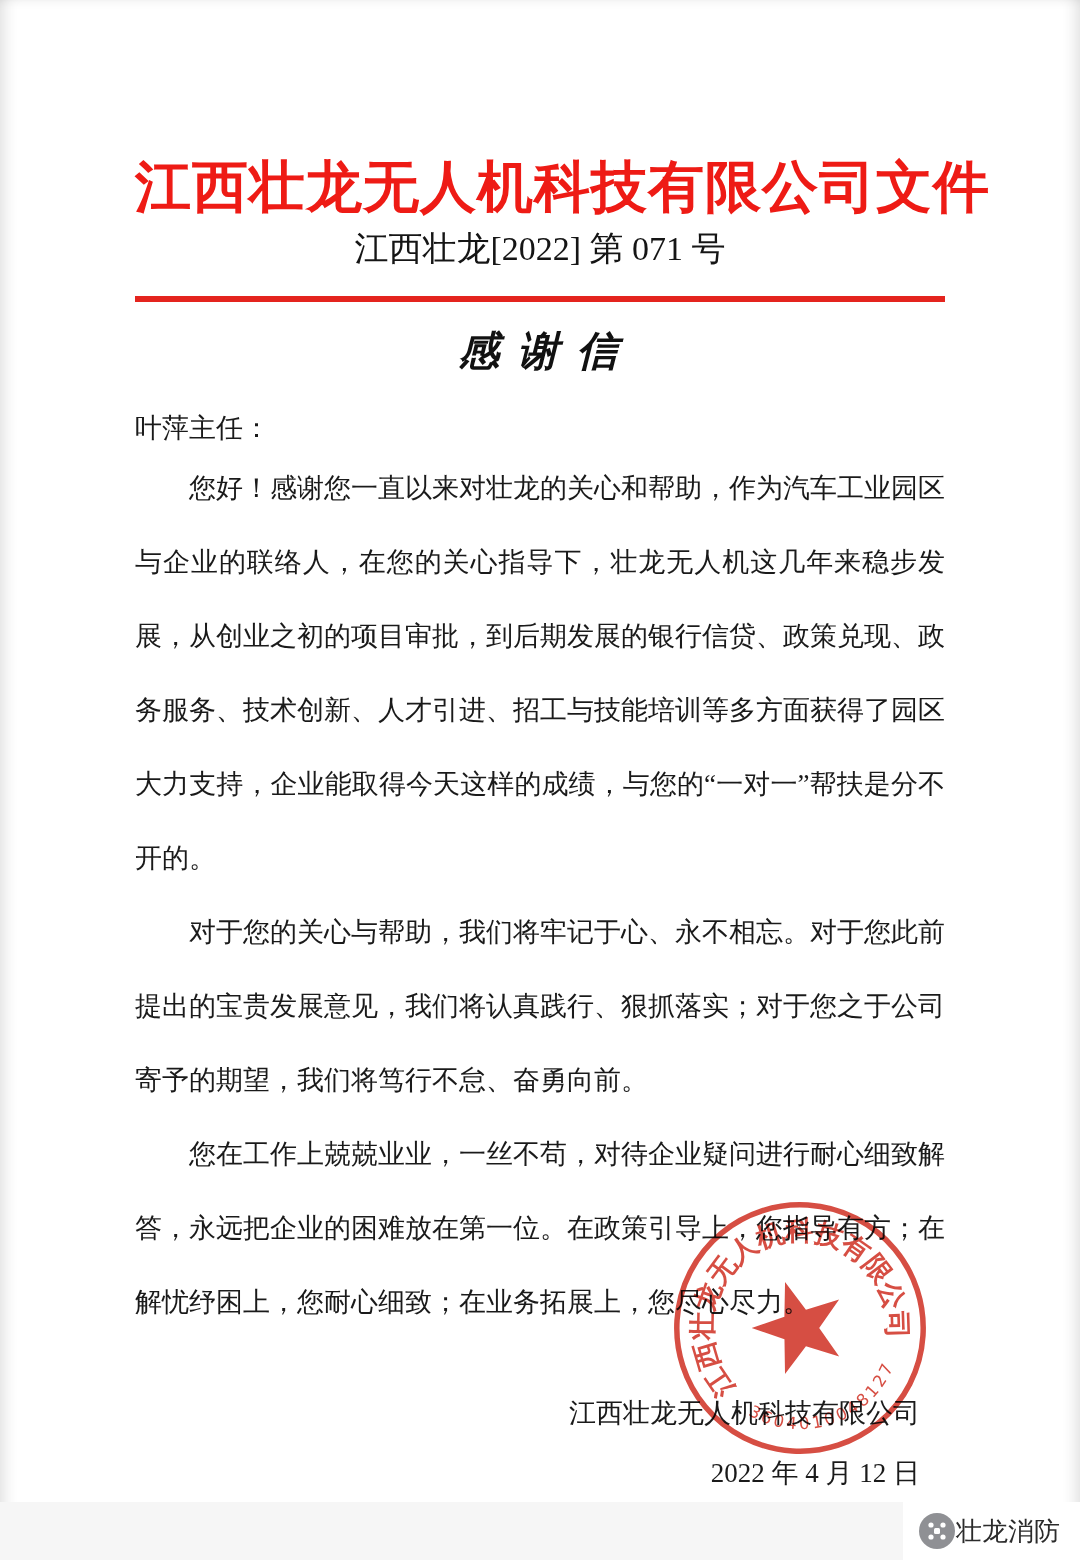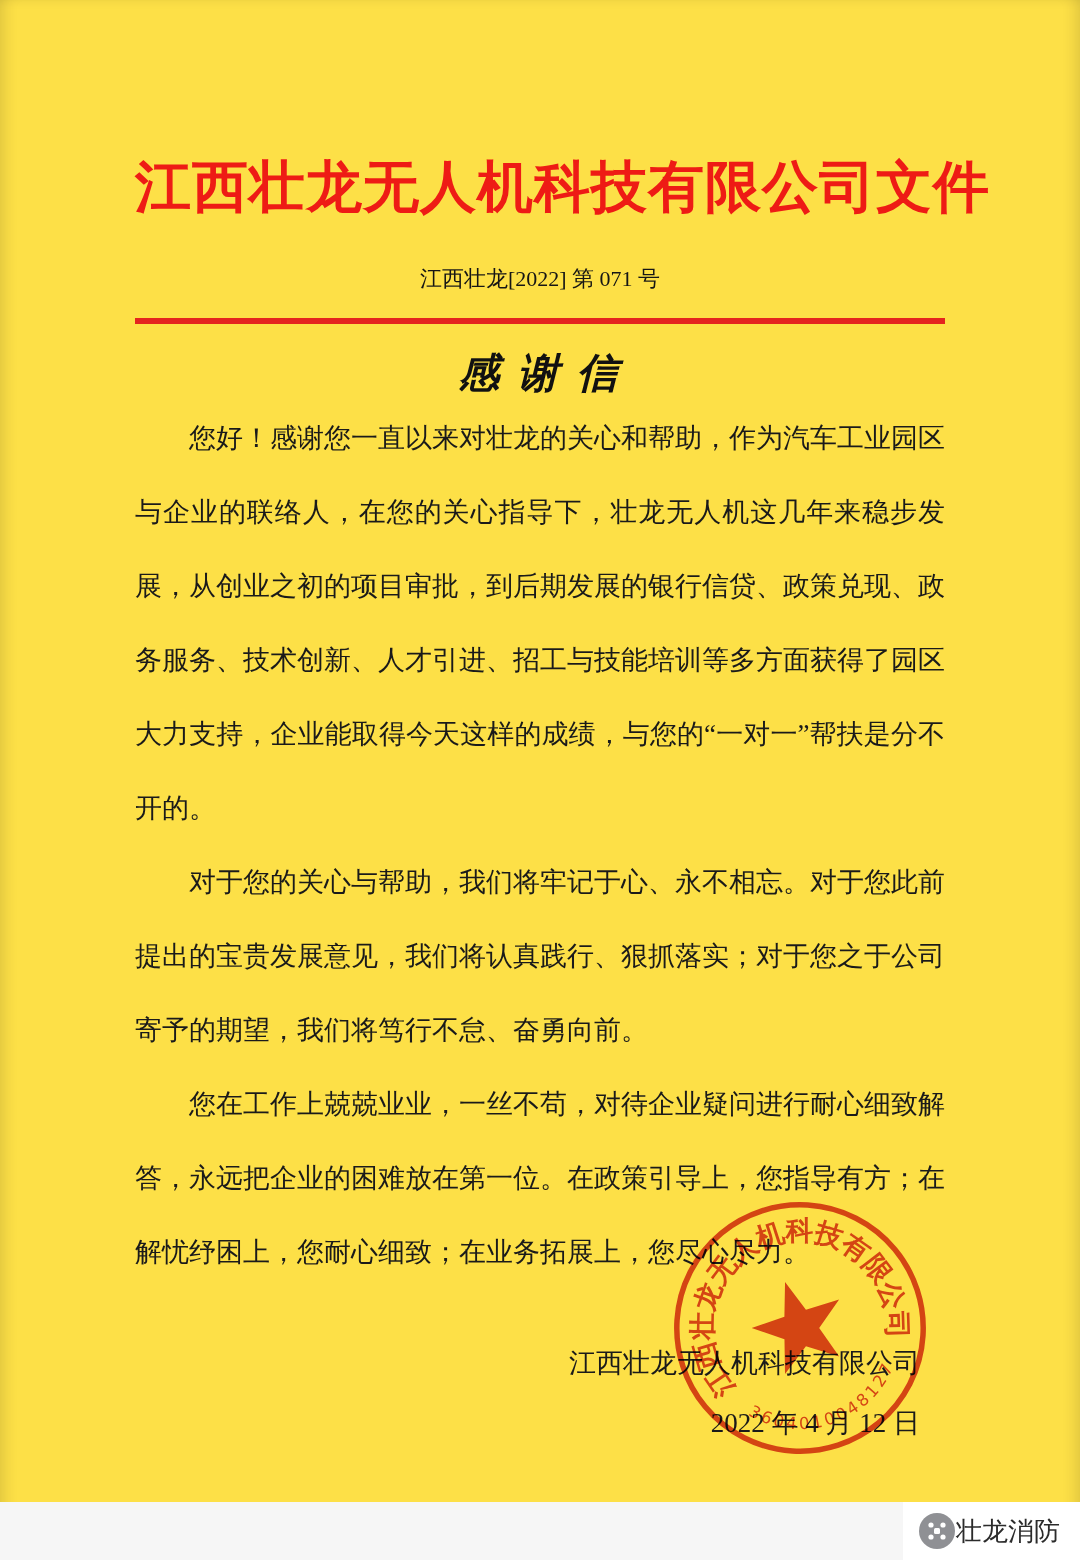--- a/index.html
+++ b/index.html
@@ -4,41 +4,40 @@
 <style>
   * { margin:0; padding:0; box-sizing:border-box; }
   body {
     background:#e8e8e8;
     font-family:"Liberation Serif","DejaVu Serif",serif;
   }
   .canvas {
     position:relative;
     width:1080px; height:1560px;
     margin:0 auto;
-    background:#fde047;
+    background:#ffffff;
     overflow:hidden;
     box-shadow: inset 16px 0 16px -13px rgba(0,0,0,.14),
                 inset -16px 0 16px -13px rgba(0,0,0,.14),
                 inset 0 10px 12px -10px rgba(0,0,0,.08);
   }
   .page-content { padding:0 135px; }
 
   .header-title {
     margin-top:150px;
     text-align:center;
     font-size:56px;
     font-weight:900;
     letter-spacing:1px;
     color:#ee1b15;
     white-space:nowrap;
   }
   .doc-number {
-    margin-top:38px;
-    text-align:center;
-    font-size:22px;
+    text-align:center;
+    font-size:34px;
     color:#151515;
   }
   .red-rule {
     margin-top:24px;
     height:6px;
     background:#e4241e;
   }
   .letter-title {
     margin-top:22px;
     text-align:center;
@@ -133,20 +132,21 @@
 </head>
 <body>
 
 <div class="canvas">
 
   <div class="page-content">
     <h1 class="header-title">江西壮龙无人机科技有限公司文件</h1>
     <div class="doc-number">江西壮龙[2022] 第 071 号</div>
     <div class="red-rule"></div>
     <h2 class="letter-title">感 谢 信</h2>
+    <p class="salutation">叶萍主任：</p>
     <p class="para">您好！感谢您一直以来对壮龙的关心和帮助，作为汽车工业园区与企业的联络人，在您的关心指导下，壮龙无人机这几年来稳步发展，从创业之初的项目审批，到后期发展的银行信贷、政策兑现、政务服务、技术创新、人才引进、招工与技能培训等多方面获得了园区大力支持，企业能取得今天这样的成绩，与您的“一对一”帮扶是分不开的。</p>
     <p class="para">对于您的关心与帮助，我们将牢记于心、永不相忘。对于您此前提出的宝贵发展意见，我们将认真践行、狠抓落实；对于您之于公司寄予的期望，我们将笃行不怠、奋勇向前。</p>
     <p class="para">您在工作上兢兢业业，一丝不苟，对待企业疑问进行耐心细致解答，永远把企业的困难放在第一位。在政策引导上，您指导有方；在解忧纾困上，您耐心细致；在业务拓展上，您尽心尽力。</p>
     <div class="signature">
       <div>江西壮龙无人机科技有限公司</div>
       <div>2022 年 4 月 12 日</div>
     </div>
   </div>
 
   <div class="seal">

